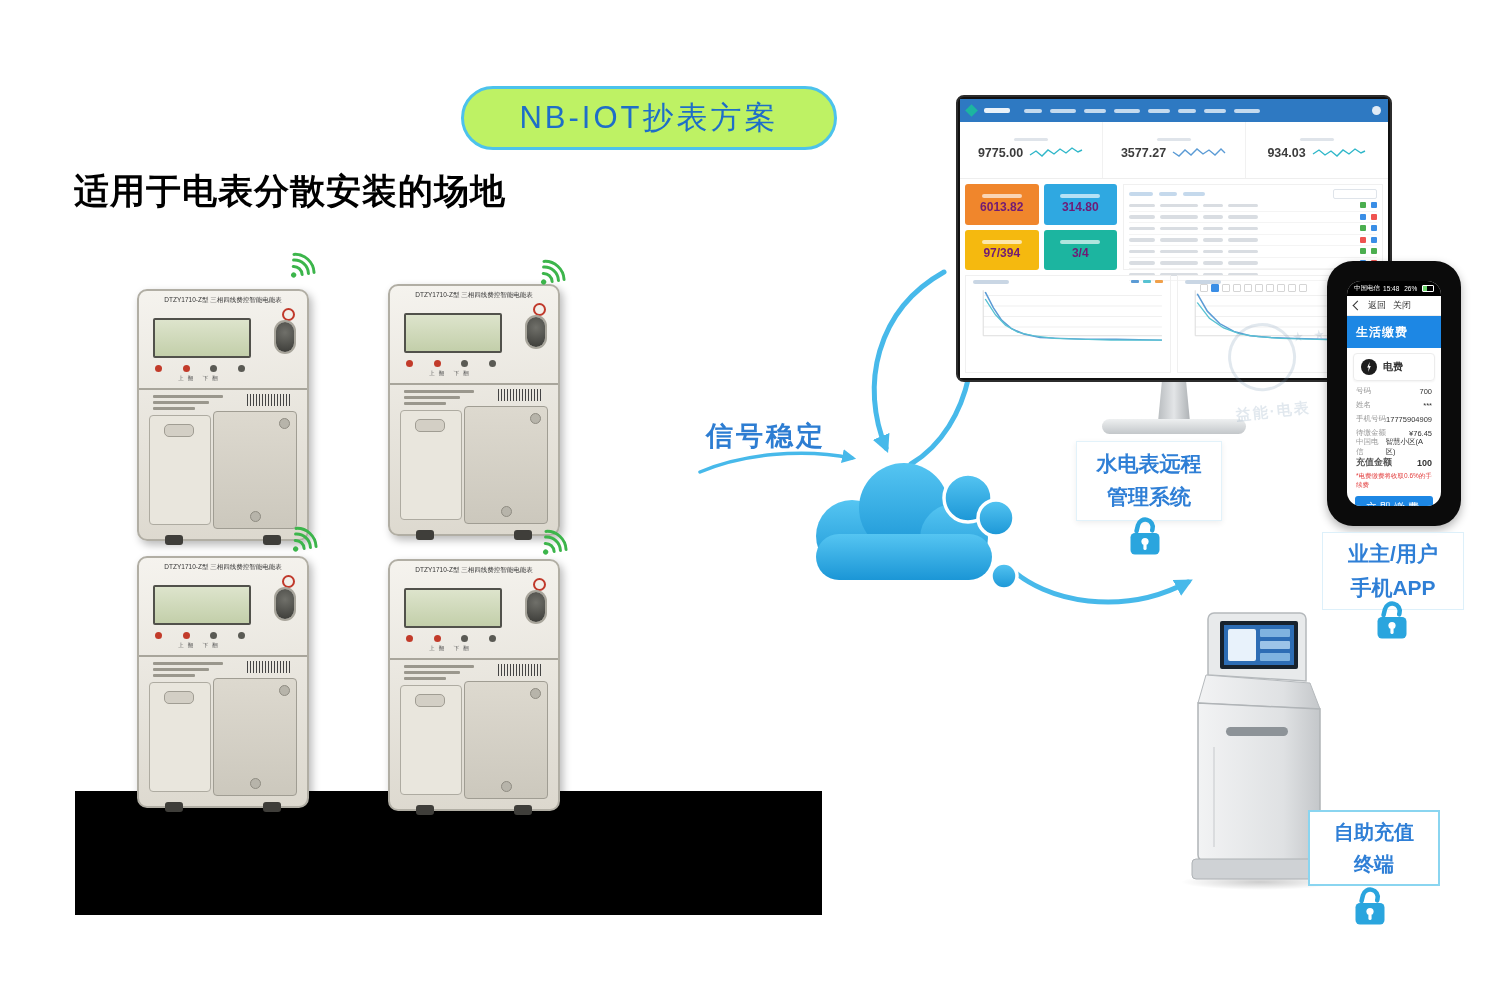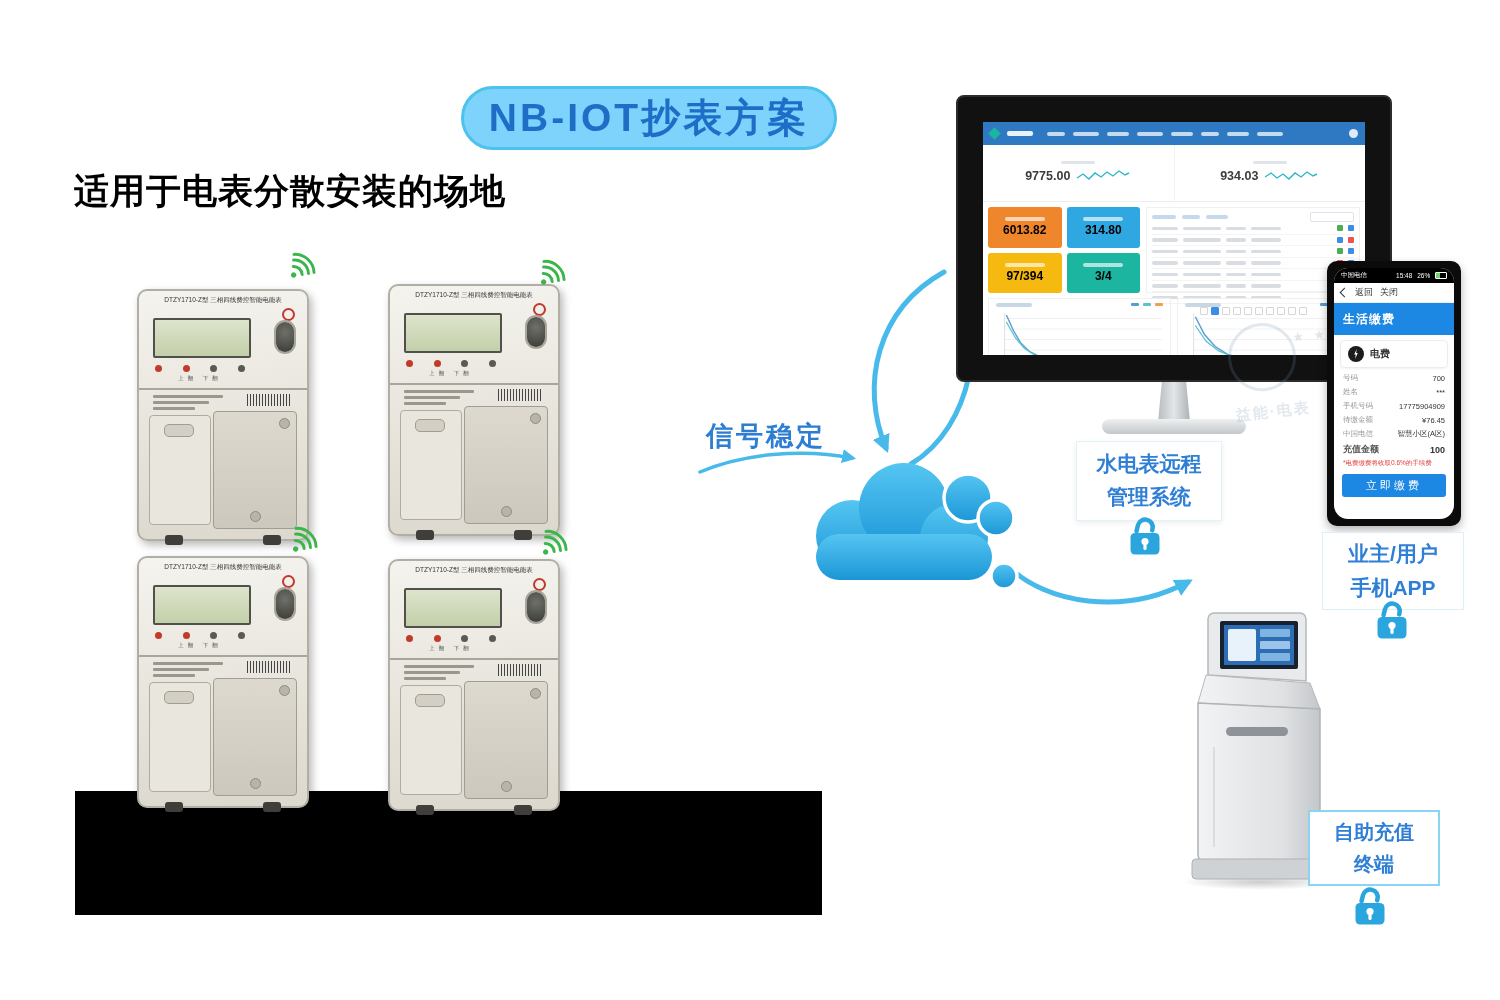--- a/index.html
+++ b/index.html
@@ -2,22 +2,22 @@
 <html><head>
 <meta charset="utf-8">
 <style>
   html,body{margin:0;padding:0;background:#fff}
   body{width:1500px;height:1000px;position:relative;overflow:hidden;
        font-family:"Liberation Sans","DejaVu Sans",sans-serif}
   .abs{position:absolute}
 
   
   .badge{left:461px;top:86px;width:370px;height:58px;border:3px solid #4cc2ec;border-radius:34px;
-         color:#1e6ec8;font-size:39px;font-weight:700;letter-spacing:3px;
-         display:flex;align-items:center;justify-content:center;background:#7dd3fc;z-index:6}
+         color:#1e6ec8;font-size:31px;font-weight:400;letter-spacing:3px;
+         display:flex;align-items:center;justify-content:center;background:#bef264;z-index:6}
   .heading{left:74px;top:168px;font-size:35px;font-weight:800;color:#000;letter-spacing:1px;z-index:6}
 
   
   .blackblock{left:75px;top:791px;width:747px;height:124px;background:#000;z-index:1}
 
   
   .meter-slot{position:absolute;width:172px;height:252px;z-index:2}
   .m1{left:137px;top:289px}.m2{left:388px;top:284px}.m3{left:137px;top:556px}.m4{left:388px;top:559px}
   .mbody{position:relative;width:100%;height:100%;background:linear-gradient(175deg,#f5f3ee,#dcd8ce);
          border:2px solid #b1aea4;border-radius:10px;box-shadow:3px 4px 8px rgba(0,0,0,.28);box-sizing:border-box}
@@ -56,39 +56,39 @@
   .arrow-cycle{left:856px;top:268px;width:145px;height:205px;z-index:2}
   .arrow-kiosk{left:1002px;top:556px;width:195px;height:66px;z-index:2}
   .signal{left:706px;top:418px;font-size:27px;font-weight:800;color:#2d7dd2;letter-spacing:3px;z-index:4;
           text-shadow:0 0 3px #fff}
   .cloudwrap{left:786px;top:450px;width:244px;height:162px;z-index:3}
   .cloud-label{position:absolute;left:0;top:58px;width:220px;text-align:center;color:#fff;
                font-size:31px;font-weight:700;letter-spacing:5px}
 
   
   .monitor{left:956px;top:95px;width:436px;height:287px;background:#111;border:2px solid #2c2c2c;
-           border-radius:8px;padding:25px;box-sizing:border-box;z-index:2}
+           border-radius:8px;padding:2px;box-sizing:border-box;z-index:2}
   .mscreen{width:100%;height:100%;background:#fff;overflow:hidden;position:relative;
            display:flex;flex-direction:column}
   .navbar{height:23px;background:#2e79c2;display:flex;align-items:center;gap:8px;padding:0 7px;flex:none}
   .logodot{width:9px;height:9px;background:#1cb5a0;transform:rotate(45deg);flex:none}
   .logobar{width:26px;height:5px;background:rgba(255,255,255,.9);border-radius:2px;flex:none}
   .menuwrap{display:flex;gap:8px;flex:1;margin-left:6px}
   .menubar{height:4px;background:rgba(255,255,255,.72);border-radius:2px;align-self:center}
   .navavatar{width:9px;height:9px;border-radius:50%;background:rgba(255,255,255,.85);flex:none}
   .stats{height:56px;display:flex;border-bottom:1px solid #eee;flex:none}
   .stat{flex:1;display:flex;flex-direction:column;align-items:center;justify-content:center;gap:3px;
         border-right:1px solid #f1f1f1}
   .stat:last-child{border-right:none}
   .stat .labelbar{width:34px;height:3.5px;background:#dfe4ea;border-radius:2px}
   .statline{display:flex;align-items:center;gap:5px}
   .stat .num{font-size:12.5px;font-weight:700;color:#3c3c3c}
   .mainrow{display:flex;gap:6px;padding:5px;height:96px;box-sizing:border-box;flex:none}
   .cards{width:152px;display:grid;grid-template-columns:1fr 1fr;grid-gap:5px}
-  .card{border-radius:3px;color:#000000;display:flex;flex-direction:column;align-items:center;
+  .card{border-radius:3px;color:#701a75;display:flex;flex-direction:column;align-items:center;
         justify-content:center;gap:2px}
   .card .lbl{width:55%;height:4px;background:rgba(255,255,255,.65);border-radius:2px}
   .card .val{font-size:12px;font-weight:700}
   .c0{background:#f0862c}.c1{background:#2fa8e1}.c2{background:#f5b90f}.c3{background:#1cb5a0}
   .tablebox{flex:1;border:1px solid #f0f0f0;display:flex;flex-direction:column;padding:3px 5px;box-sizing:border-box}
   .thead{display:flex;gap:6px;align-items:center;height:12px;flex:none}
   .thead .hb{height:4px;background:#c5d9ec;border-radius:2px}
   .thead .range{margin-left:auto;width:42px;height:8px;border:1px solid #dfe4ea;border-radius:2px}
   .trow{display:flex;align-items:center;height:10.5px;border-bottom:1px solid #f4f4f4;gap:5px}
   .trow .bar{height:3.5px;background:#d9dde2;border-radius:2px}
@@ -110,21 +110,21 @@
               background:linear-gradient(#eef0f1,#c3c7ca)}
 
   
   .watermark{left:1226px;top:316px;width:134px;height:116px;opacity:.2;z-index:5;color:#6f8fae;
              transform:rotate(-6deg);pointer-events:none}
   .wm-circle{position:absolute;left:4px;top:4px;width:62px;height:62px;border:3px solid #6f8fae;border-radius:50%}
   .wm-stars{position:absolute;left:70px;top:14px;font-size:13px;letter-spacing:3px}
   .wm-text{position:absolute;left:6px;top:84px;font-size:15px;font-weight:700;letter-spacing:2px}
 
   
-  .phone{left:1327px;top:261px;width:134px;height:265px;background:#0b0b0b;border-radius:10px;padding:7px;
+  .phone{left:1327px;top:261px;width:134px;height:265px;background:#0b0b0b;border-radius:26px;padding:20px;
          box-sizing:border-box;z-index:6;box-shadow:0 4px 10px rgba(0,0,0,.3)}
   .pscreen{width:100%;height:100%;border-radius:14px;overflow:hidden;background:#fff;
            display:flex;flex-direction:column}
   .pstatus{height:15px;background:#000;color:#fff;font-size:6.5px;display:flex;align-items:center;
            justify-content:space-between;padding:0 7px;flex:none}
   .pbattery{display:inline-block;width:10px;height:5px;border:1px solid #fff;border-radius:1px;margin-left:3px;
             vertical-align:middle;position:relative}
   .pbattery::after{content:"";position:absolute;left:0;top:0;bottom:0;width:4px;background:#6fd66f}
   .pnav{height:19px;display:flex;align-items:center;gap:7px;padding:0 7px;font-size:9px;color:#333;
         border-bottom:1px solid #eee;flex:none}
@@ -402,20 +402,29 @@
         </span>
       <span class="navavatar"></span>
     </div>
     <div class="stats">
       <div class="stat">
         <span class="labelbar"></span>
         <span class="statline">
             <span class="num">9775.00</span>
         <svg width="56" height="18" viewBox="0 0 56 18">
               <polyline points="2,11 8,7 14,12 20,6 26,10 32,5 38,9 44,4 50,8 54,6" fill="none" stroke="#2fb7c9" stroke-width="1.4"></polyline>
+            </svg>
+          </span>
+      </div>
+      <div class="stat">
+        <span class="labelbar"></span>
+        <span class="statline">
+            <span class="num">3577.27</span>
+        <svg width="56" height="18" viewBox="0 0 56 18">
+              <polyline points="2,8 8,12 14,6 20,11 26,5 32,10 38,6 44,11 50,5 54,9" fill="none" stroke="#5b9bd5" stroke-width="1.4"></polyline>
             </svg>
           </span>
       </div>
       <div class="stat">
         <span class="labelbar"></span>
         <span class="statline">
             <span class="num">934.03</span>
         <svg width="56" height="18" viewBox="0 0 56 18">
               <polyline points="2,10 8,6 14,11 20,7 26,12 32,6 38,10 44,5 50,9 54,7" fill="none" stroke="#2fb7c9" stroke-width="1.4"></polyline>
             </svg>

